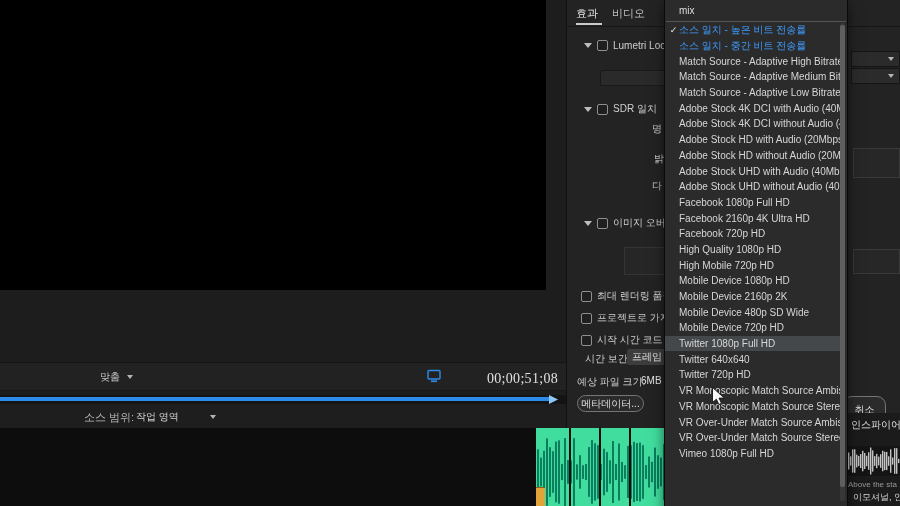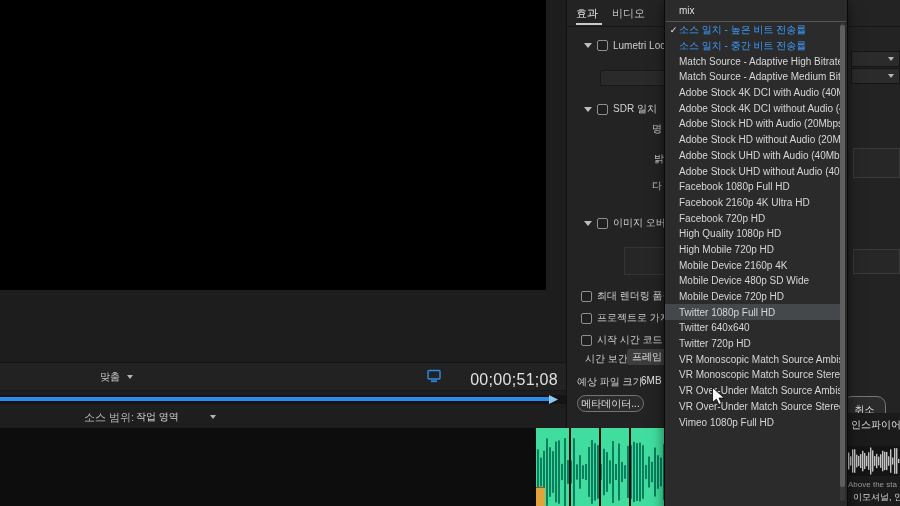--- a/index.html
+++ b/index.html
@@ -10,22 +10,22 @@
   
   .pane-left{position:absolute;left:0;top:0;width:566px;height:428px;background:#1d1d1d}
   .video-frame{position:absolute;left:0;top:0;width:546px;height:290px;background:#000}
   .transport{position:absolute;left:0;top:362px;width:566px;height:29px;background:#222;
              border-top:1px solid #141414;border-bottom:1px solid #181818}
   .fit-dd{position:absolute;left:100px;top:7px;display:flex;align-items:center;gap:7px;
           font-size:10px;color:#c9c9c9}
   .chev{width:0;height:0;border-left:3.5px solid transparent;border-right:3.5px solid transparent;
         border-top:4px solid #b5b5b5}
   .mon-icon{position:absolute;left:427px;top:6px}
-  .timecode{position:absolute;right:8px;top:8px;font-family:Liberation Sans, sans-serif;
-            font-size:16px;color:#e0e0e0;letter-spacing:.3px}
+  .timecode{position:absolute;right:8px;top:8px;font-family:Liberation Serif, serif;
+            font-size:14px;color:#e0e0e0;letter-spacing:.3px}
   .seek{position:absolute;left:0;top:395px;width:566px;height:9px;background:#141414}
   .seek-fill{position:absolute;left:0;top:2px;width:549px;height:4px;background:#2d8ceb}
   .seek-head{position:absolute;left:549px;top:0;width:9px;height:9px;background:#8ec7f5;
              clip-path:polygon(0 0,100% 50%,0 100%)}
   .range-row{position:absolute;left:0;top:404px;width:566px;height:24px;background:#1e1e1e}
   .rr-label{position:absolute;left:84px;top:6px;font-size:11px;color:#b5b5b5}
   .rr-dd{position:absolute;left:136px;top:6px;width:80px;display:flex;align-items:center;
          justify-content:space-between;font-size:10px;color:#d2d2d2}
   .v-div{position:absolute;left:566px;top:0;width:1px;height:428px;background:#101010;z-index:3}
 
@@ -298,20 +298,24 @@
         <div class="menu-item">
           <span class="mi-check"></span>
           <span class="mi-label">Match Source - Adaptive High Bitrate</span>
         </div>
         <div class="menu-item">
           <span class="mi-check"></span>
           <span class="mi-label">Match Source - Adaptive Medium Bitrate</span>
         </div>
         <div class="menu-item">
           <span class="mi-check"></span>
+          <span class="mi-label">Match Source - Adaptive Low Bitrate</span>
+        </div>
+        <div class="menu-item">
+          <span class="mi-check"></span>
           <span class="mi-label">Adobe Stock 4K DCI with Audio (40Mbps)</span>
         </div>
         <div class="menu-item">
           <span class="mi-check"></span>
           <span class="mi-label">Adobe Stock 4K DCI without Audio (40Mbps)</span>
         </div>
         <div class="menu-item">
           <span class="mi-check"></span>
           <span class="mi-label">Adobe Stock HD with Audio (20Mbps)</span>
         </div>
@@ -342,21 +346,25 @@
         <div class="menu-item">
           <span class="mi-check"></span>
           <span class="mi-label">High Quality 1080p HD</span>
         </div>
         <div class="menu-item">
           <span class="mi-check"></span>
           <span class="mi-label">High Mobile 720p HD</span>
         </div>
         <div class="menu-item">
           <span class="mi-check"></span>
-          <span class="mi-label">Mobile Device 2160p 4K</span>
+          <span class="mi-label">Mobile Device 1080p HD</span>
+        </div>
+        <div class="menu-item">
+          <span class="mi-check"></span>
+          <span class="mi-label">Mobile Device 2160p 2K</span>
         </div>
         <div class="menu-item">
           <span class="mi-check"></span>
           <span class="mi-label">Mobile Device 480p SD Wide</span>
         </div>
         <div class="menu-item">
           <span class="mi-check"></span>
           <span class="mi-label">Mobile Device 720p HD</span>
         </div>
         <div class="menu-item hover">

